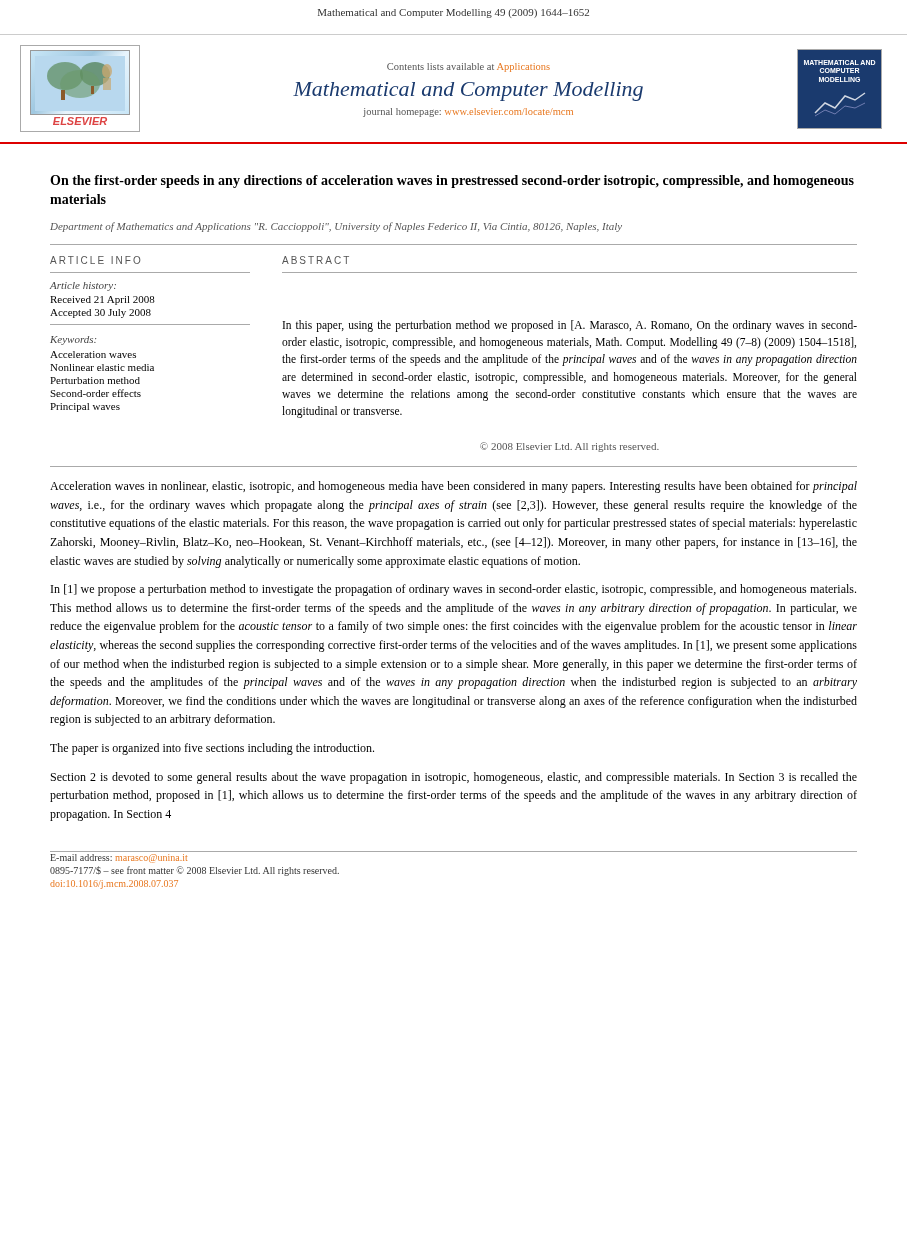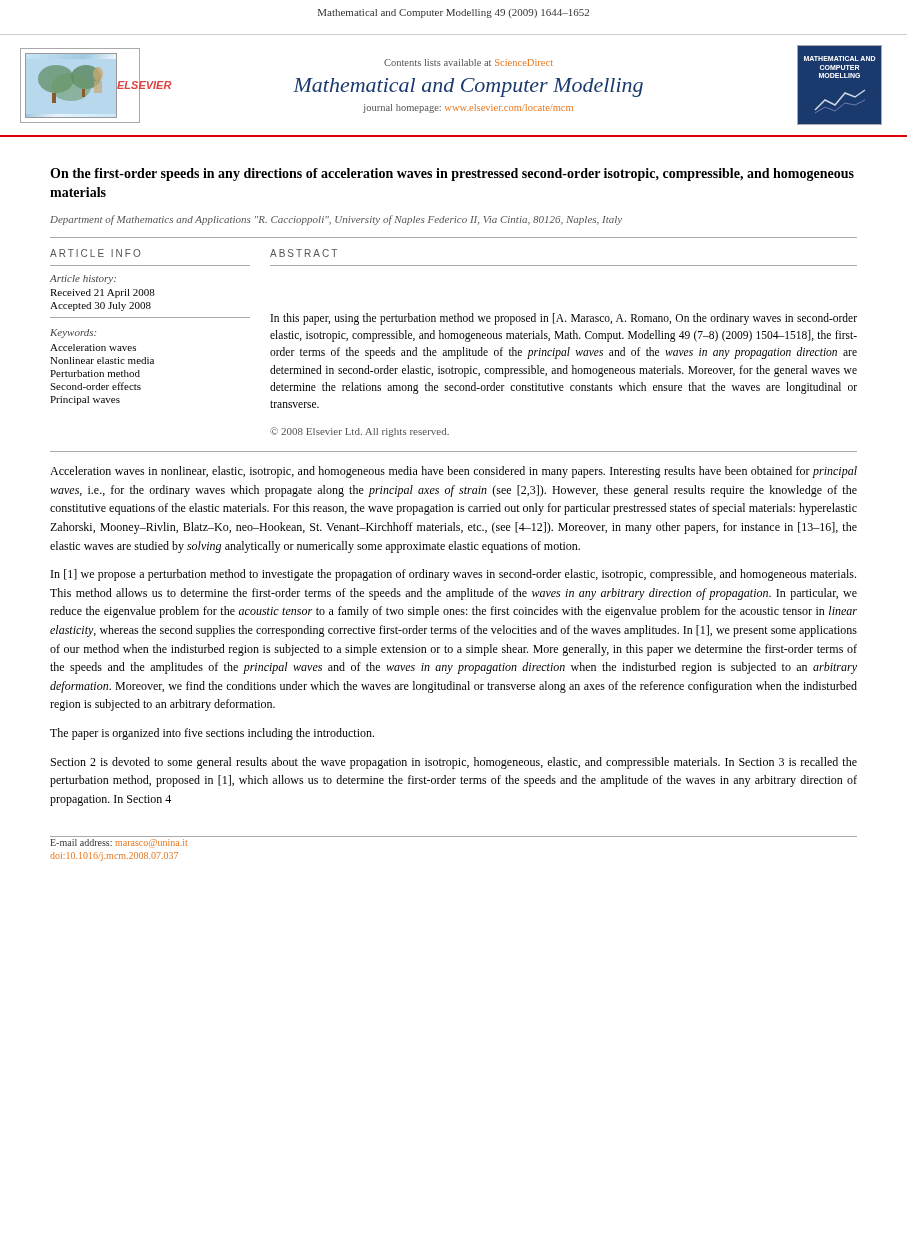--- a/index.html
+++ b/index.html
@@ -30,21 +30,21 @@
       gap: 10px;
     }
     .journal-header .logo-area {
       width: 120px;
       flex-shrink: 0;
     }
     .logo-box {
       border: 1px solid #aaa;
       padding: 4px;
       display: flex;
-      flex-direction: row;
+      flex-direction: column;
       align-items: center;
       font-size: 9px;
     }
     .logo-elsevier-img {
       width: 100px;
       height: 65px;
       background: linear-gradient(135deg, #c8e6f7 0%, #a0c8e0 40%, #e8f4fc 60%, #c8e6f7 100%);
       border: 1px solid #999;
       display: flex;
       align-items: flex-end;
@@ -142,21 +142,21 @@
 
     .divider {
       border: none;
       border-top: 1px solid #aaa;
       margin: 10px 0;
     }
 
     
     .two-col {
       display: flex;
-      gap: 20px;
+      gap: 32px;
       margin-bottom: 14px;
     }
     .left-col {
       width: 200px;
       flex-shrink: 0;
       font-size: 11px;
     }
     .right-col {
       flex: 1;
       font-size: 11.5px;
@@ -208,22 +208,22 @@
       text-align: justify;
       color: #000;
       margin-top: 44px;
     }
     .abstract-text em {
       font-style: italic;
     }
     .copyright-line {
       font-size: 11px;
       color: #555;
-      text-align: left;
-      margin-top: 12px;
+      text-align: center;
+      margin-top: 20px;
     }
 
     
     .section-title {
       font-size: 13.5px;
       font-weight: bold;
       color: #000;
       margin: 14px 0 8px 0;
     }
     .body-text {
@@ -286,21 +286,21 @@
           <rect x="68" y="22" width="8" height="12" fill="#c8a870" opacity="0.7"></rect>
         </svg>
       </div>
       <div class="elsevier-text">ELSEVIER</div>
     </div>
   </div>
 
   <div class="journal-center">
     <div class="available-text">
       <span>Contents lists available at</span>
-      <span class="sciencedirect-link" style="cursor:pointer;">ScienceDirect</span>
+      <span class="sciencedirect-link" style="cursor:pointer;">Applications</span>
     </div>
     <div class="journal-title-text">Mathematical and Computer Modelling</div>
     <div class="journal-homepage">
       <span>journal homepage:</span>
       <a href="#">www.elsevier.com/locate/mcm</a>
     </div>
   </div>
 
   <div class="journal-right-logo">
     <div class="right-logo-box">
@@ -366,18 +366,19 @@
 
   <div class="body-text">
     Section 2 is devoted to some general results about the wave propagation in isotropic, homogeneous, elastic, and compressible materials. In Section 3 is recalled the perturbation method, proposed in [1], which allows us to determine the first-order terms of the speeds and the amplitude of the waves in any arbitrary direction of propagation. In Section 4
   </div>
 
   <div class="footer-area">
     <div class="footnote-text">
       <span>E-mail address:</span>
       <a href="#">marasco@unina.it</a>
     </div>
+    <div class="footnote-text">0895-7177/$ – see front matter © 2008 Elsevier Ltd. All rights reserved.</div>
     <div class="doi-text">
       <a href="#">doi:10.1016/j.mcm.2008.07.037</a>
     </div>
   </div>
 
 </div>
 
 </body></html>

